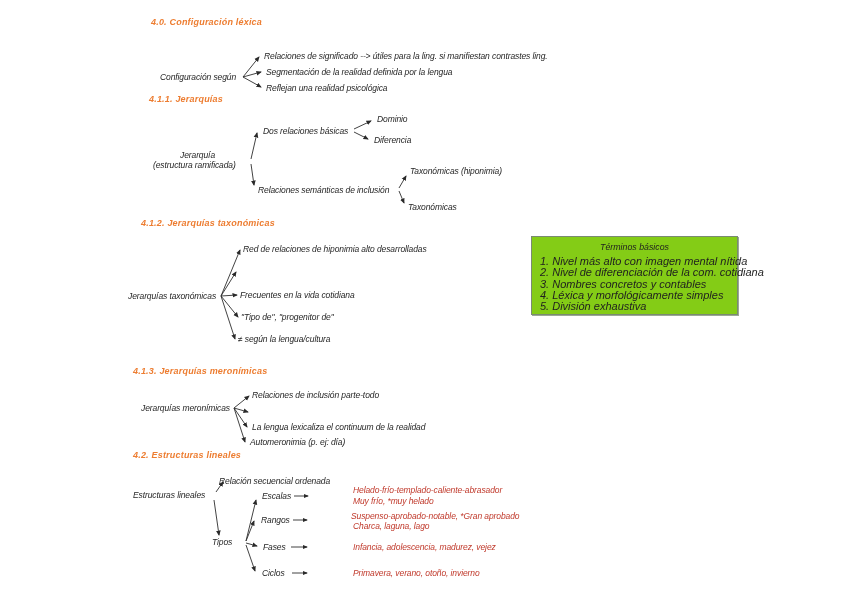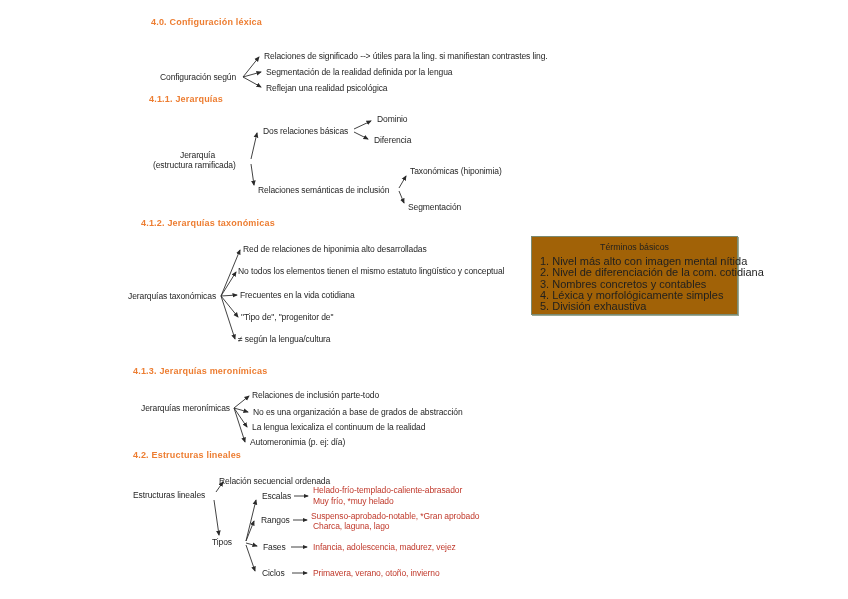--- a/index.html
+++ b/index.html
@@ -1,21 +1,21 @@
 <!DOCTYPE html>
 <html><head>
 <meta charset="utf-8">
 <style>
   html,body{margin:0;padding:0;background:#ffffff;}
   #canvas{position:relative;width:848px;height:599px;background:#ffffff;overflow:hidden;
-          font-family:"Liberation Sans",sans-serif;}
+          font-family:"Liberation Sans",sans-serif;font-style:italic;}
   .t{position:absolute;white-space:nowrap;font-size:8.5px;line-height:10px;color:#262626;
      letter-spacing:-0.1px;}
   .h{font-size:9px;line-height:10px;letter-spacing:.2px;font-weight:bold;}
-  .r{letter-spacing:-0.1px;}
+  .r{letter-spacing:-0.1px;margin-left:40px;}
   #connectors{position:absolute;left:0;top:0;pointer-events:none;}
   #terms-box{position:absolute;left:531px;top:236px;width:205px;height:77px;
              border:1px solid #7a8a72;box-shadow:1px 1px 0 #9aa894;}
   #terms-title{position:absolute;left:0;top:5px;width:100%;text-align:center;
                font-size:8.8px;color:#1f1f1f;}
   .terms-item{font-size:11px;line-height:11.3px;color:#1f1f1f;white-space:nowrap;}
   #terms-list{position:absolute;left:8px;top:19px;}
 </style>
 </head>
 <body>
@@ -74,45 +74,43 @@
   <div class="t" style="left:266px;top:83px">Reflejan una realidad psicológica</div>
 
   <div class="t h" style="left:149px;top:94px;color:#ED7D31">4.1.1. Jerarquías</div>
   <div class="t" style="left:180px;top:150px">Jerarquía</div>
   <div class="t" style="left:153px;top:160px">(estructura ramificada)</div>
   <div class="t" style="left:263px;top:126px">Dos relaciones básicas</div>
   <div class="t" style="left:377px;top:114px">Dominio</div>
   <div class="t" style="left:374px;top:135px">Diferencia</div>
   <div class="t" style="left:258px;top:185px">Relaciones semánticas de inclusión</div>
   <div class="t" style="left:410px;top:166px">Taxonómicas (hiponimia)</div>
-  <div class="t" style="left:408px;top:202px">Segmentación</div>
+  <div class="t" style="left:408px;top:202px">Taxonómicas</div>
 
   <div class="t h" style="left:141px;top:218px;color:#ED7D31">4.1.2. Jerarquías taxonómicas</div>
   <div class="t" style="left:128px;top:291px">Jerarquías taxonómicas</div>
   <div class="t" style="left:243px;top:244px">Red de relaciones de hiponimia alto desarrolladas</div>
-  <div class="t" style="left:238px;top:266px">No todos los elementos tienen el mismo estatuto lingüístico y conceptual</div>
   <div class="t" style="left:240px;top:290px">Frecuentes en la vida cotidiana</div>
   <div class="t" style="left:241px;top:312px">"Tipo de", "progenitor de"</div>
   <div class="t" style="left:238px;top:334px">≠ según la lengua/cultura</div>
 
-  <div id="terms-box" style="background:#a16207">
+  <div id="terms-box" style="background:#84cc16">
     <div id="terms-title">Términos básicos</div>
     <div id="terms-list">
       <div class="terms-item">1. Nivel más alto con imagen mental nítida</div>
       <div class="terms-item">2. Nivel de diferenciación de la com. cotidiana</div>
       <div class="terms-item">3. Nombres concretos y contables</div>
       <div class="terms-item">4. Léxica y morfológicamente simples</div>
       <div class="terms-item">5. División exhaustiva</div>
     </div>
   </div>
 
   <div class="t h" style="left:133px;top:366px;color:#ED7D31">4.1.3. Jerarquías meronímicas</div>
   <div class="t" style="left:141px;top:403px">Jerarquías meronímicas</div>
   <div class="t" style="left:252px;top:390px">Relaciones de inclusión parte-todo</div>
-  <div class="t" style="left:253px;top:407px">No es una organización a base de grados de abstracción</div>
   <div class="t" style="left:252px;top:422px">La lengua lexicaliza el continuum de la realidad</div>
   <div class="t" style="left:250px;top:437px">Automeronimia (p. ej: día)</div>
 
   <div class="t h" style="left:133px;top:450px;color:#ED7D31">4.2. Estructuras lineales</div>
   <div class="t" style="left:133px;top:490px">Estructuras lineales</div>
   <div class="t" style="left:219px;top:476px">Relación secuencial ordenada</div>
   <div class="t" style="left:212px;top:537px">Tipos</div>
 
   <div class="t" style="left:262px;top:491px">Escalas</div>
   <div class="t r" style="left:313px;top:485px;color:#C0392B">Helado-frío-templado-caliente-abrasador</div>

